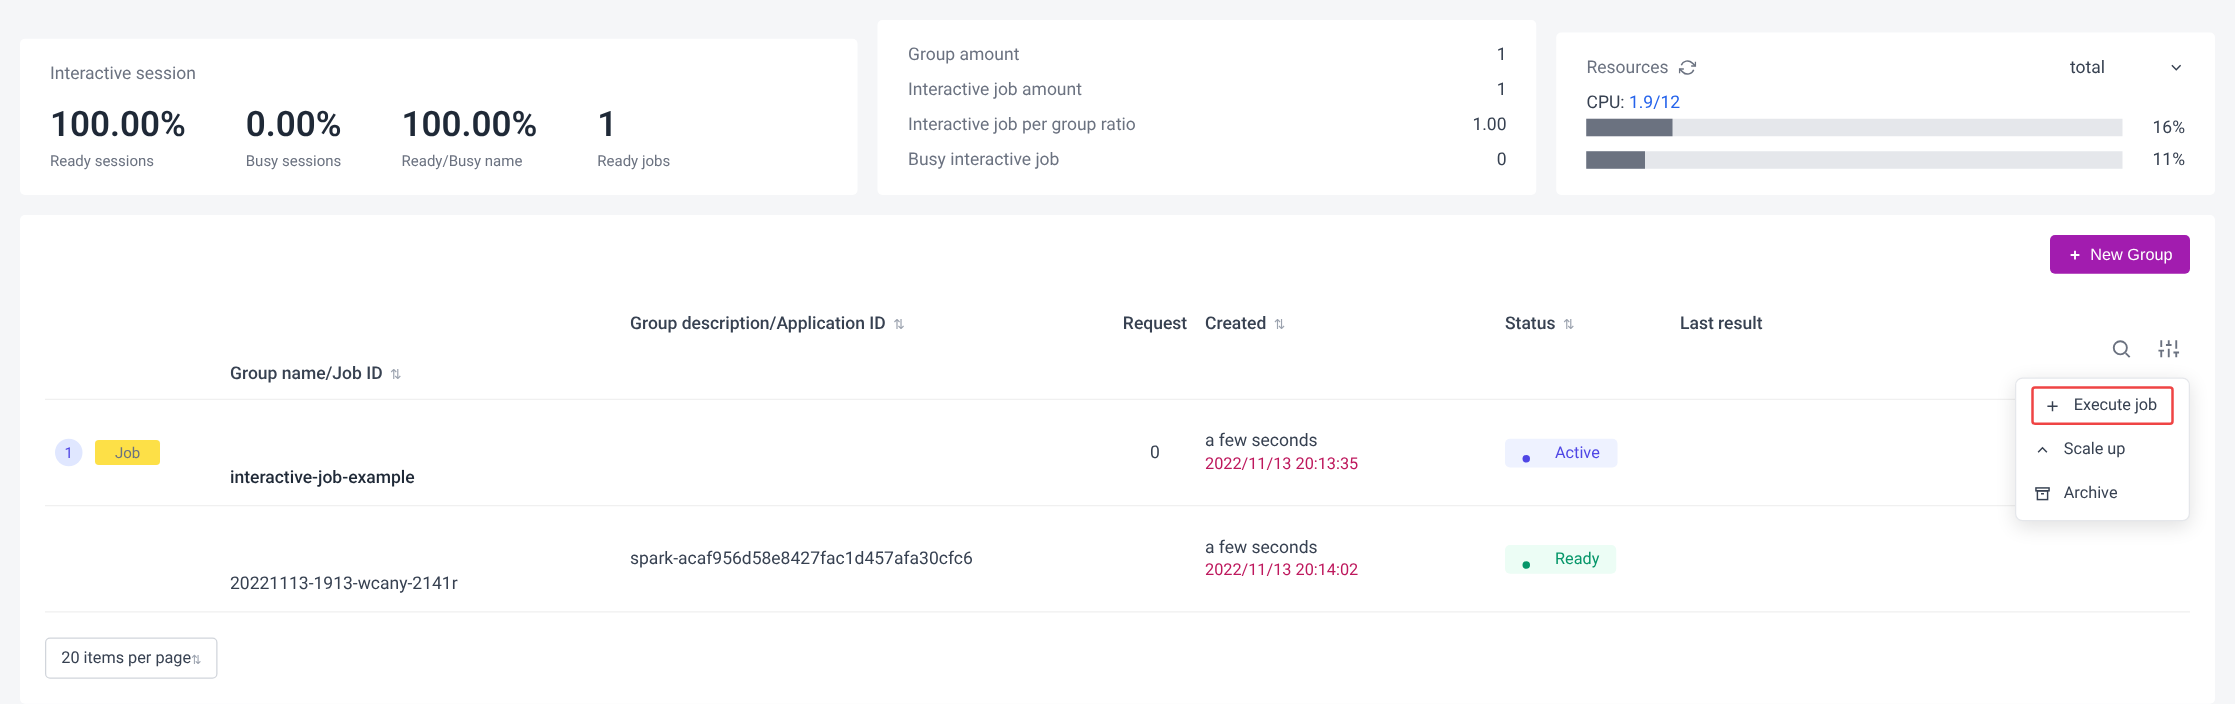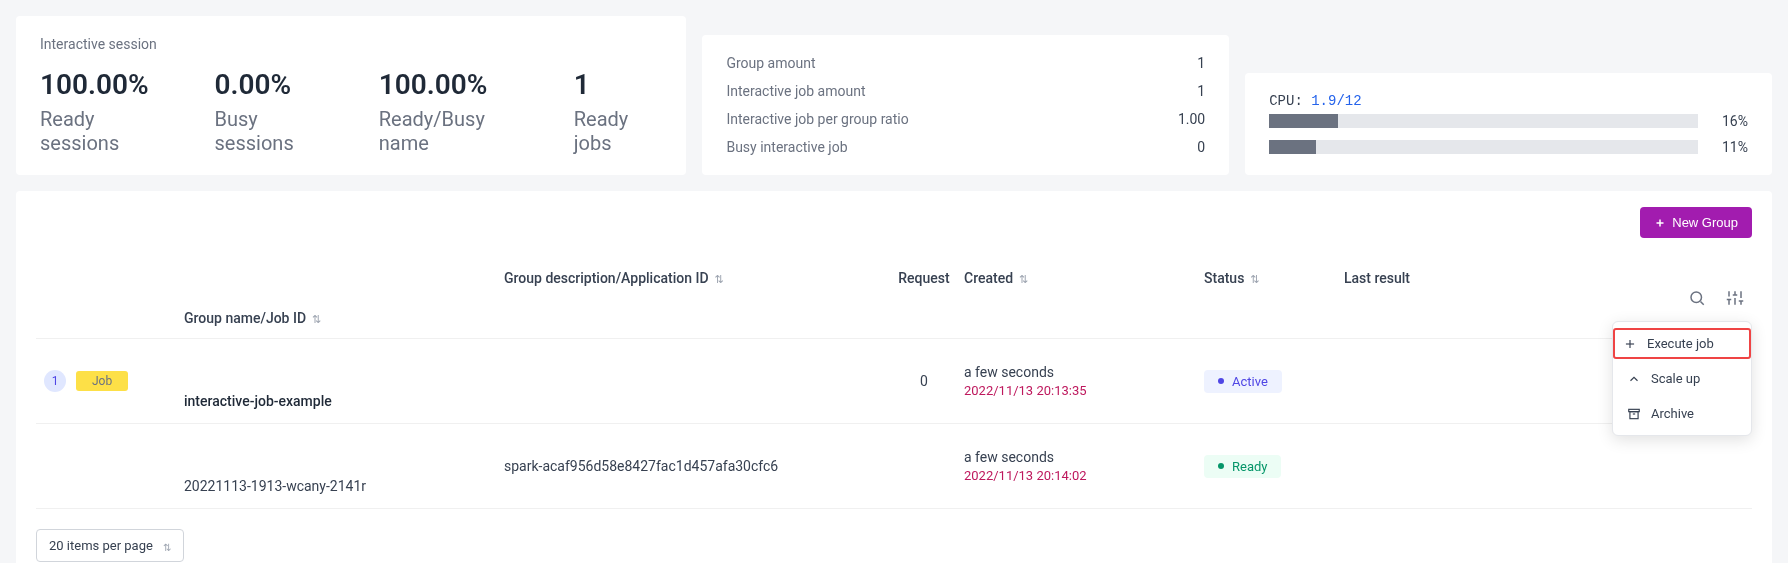--- a/index.html
+++ b/index.html
@@ -3,29 +3,29 @@
 <meta charset="utf-8">
 <style>
 * { box-sizing: border-box; margin: 0; padding: 0; }
 body { font-family: -apple-system, BlinkMacSystemFont, "Segoe UI", Roboto, sans-serif; background: #f5f6f8; color: #333; font-size: 14px; width: 1788px; }
 .top-row { display: flex; gap: 16px; padding: 16px; align-items: flex-end; }
 .card { background: #fff; border-radius: 4px; padding: 20px 24px; flex: 1; }
 .card-title { color: #6b7280; font-size: 14px; margin-bottom: 16px; }
 .stats-row { display: flex; gap: 48px; }
 .stat-block { display: flex; flex-direction: column; }
 .stat-value { font-size: 28px; font-weight: 600; color: #1f2937; margin-bottom: 6px; }
-.stat-label { color: #6b7280; font-size: 20px; }
+.stat-label { color: #6b7280; font-size: 12px; }
 .kv-list { display: flex; flex-direction: column; gap: 12px; }
 .kv-row { display: flex; justify-content: space-between; align-items: center; }
 .kv-key { color: #6b7280; }
 .kv-val { color: #374151; }
 .res-header { display: flex; justify-content: space-between; align-items: center; margin-bottom: 12px; }
 .res-title { display: flex; align-items: center; gap: 8px; color: #6b7280; }
 .res-select { display: flex; align-items: center; gap: 50px; color: #374151; cursor: pointer; font-size: 14px; }
-.res-label { color: #374151; margin-bottom: 4px; font-family: Liberation Mono, monospace; }
+.res-label { color: #374151; margin-bottom: 4px; }
 .res-link { color: #2563eb; }
 .res-bar-row { display: flex; align-items: center; gap: 12px; }
 .res-bar { flex: 1; height: 14px; background: #e5e7eb; position: relative; }
 .res-bar-fill { height: 100%; background: #6b7280; }
 .res-pct { color: #374151; min-width: 38px; text-align: right; }
 
 .main-card { background: #fff; margin: 0 16px 16px 16px; border-radius: 4px; padding: 16px 20px 20px 20px; position: relative; }
 .toolbar { display: flex; justify-content: flex-end; margin-bottom: 20px; }
 .btn-primary { background: #a21caf; color: #fff; border: none; border-radius: 4px; padding: 8px 14px; font-size: 13px; cursor: pointer; display: flex; align-items: center; gap: 6px; }
 .tbl { width: 100%; }
@@ -38,33 +38,33 @@
 .col-created { width: 240px; }
 .col-status { width: 140px; }
 .col-result { flex: 1; }
 .col-actions { width: 140px; display: flex; gap: 20px; justify-content: flex-end; align-items: center; }
 .sort-icon { margin-left: 6px; color: #9ca3af; font-size: 11px; }
 .badge-num { width: 22px; height: 22px; border-radius: 50%; background: #e0e7ff; color: #4f46e5; display: flex; align-items: center; justify-content: center; font-size: 12px; }
 .badge-job { background: #fde047; color: #6b7280; padding: 3px 16px; border-radius: 3px; font-size: 12px; }
 .row-title { color: #1f2937; font-weight: 500; }
 .row-sub { color: #be185d; font-size: 13px; margin-top: 3px; }
 .row-text { color: #374151; }
-.status-pill { display: inline-flex; align-items: center; gap: 8px; padding: 4px 14px; border-radius: 4px; font-size: 13px; }
+.status-pill { display: inline-flex; align-items: flex-end; gap: 20px; padding: 4px 14px; border-radius: 4px; font-size: 13px; }
 .status-active { background: #eef2ff; color: #4f46e5; }
 .status-ready { background: #ecfdf5; color: #059669; }
 .status-dot { width: 6px; height: 6px; border-radius: 50%; }
 .status-active .status-dot { background: #4f46e5; }
 .status-ready .status-dot { background: #059669; }
 .icon-btn { color: #6b7280; cursor: pointer; display: flex; align-items: center; }
 .pager { margin-top: 20px; }
-.pager-select { border: 1px solid #d1d5db; background: #fff; padding: 8px 12px; border-radius: 4px; color: #374151; font-size: 13px; cursor: pointer; display: inline-flex; align-items: flex-end; gap: 10px; }
+.pager-select { border: 1px solid #d1d5db; background: #fff; padding: 8px 12px; border-radius: 4px; color: #374151; font-size: 13px; cursor: pointer; display: inline-flex; align-items: flex-end; }
 
 .dropdown { position: absolute; right: 20px; top: 130px; background: #fff; border: 1px solid #e5e7eb; border-radius: 6px; box-shadow: 0 4px 16px rgba(0,0,0,0.12); width: 140px; padding: 4px 0; z-index: 10; }
 .dropdown-item { display: flex; align-items: center; gap: 10px; padding: 10px 14px; font-size: 13px; color: #374151; cursor: pointer; }
-.dropdown-item.highlight { outline: 2px solid #ef4444; outline-offset: -2px; border-radius: 3px; margin: 2px 0; padding: 8px 10px;}
+.dropdown-item.highlight { outline: 2px solid #ef4444; outline-offset: -2px; border-radius: 3px; margin: 2px 12px; padding: 8px 10px;}
 svg { display: block; }
 </style>
 </head>
 <body>
 
 <div class="top-row">
 
   <div class="card" style="flex:1.3">
     <div class="card-title">Interactive session</div>
     <div class="stats-row">
@@ -102,20 +102,39 @@
         <span class="kv-val">1.00</span>
       </div>
       <div class="kv-row">
         <span class="kv-key">Busy interactive job</span>
         <span class="kv-val">0</span>
       </div>
     </div>
   </div>
 
   <div class="card">
+    <div class="res-header">
+      <div class="res-title">
+        <span>Resources</span>
+        <span class="icon-btn">
+          <svg width="14" height="14" viewBox="0 0 24 24" fill="none" stroke="currentColor" stroke-width="2">
+              <path d="M23 4v6h-6M1 20v-6h6"></path>
+              <path d="M3.51 9a9 9 0 0114.85-3.36L23 10M1 14l4.64 4.36A9 9 0 0020.49 15"></path>
+            </svg>
+        </span>
+      </div>
+      <div class="res-select">
+        <span>total</span>
+        <span>
+          <svg width="14" height="14" viewBox="0 0 24 24" fill="none" stroke="currentColor" stroke-width="2">
+              <polyline points="6 9 12 15 18 9"></polyline>
+            </svg>
+        </span>
+      </div>
+    </div>
     <div>
       <div class="res-label">
         <span>CPU:</span>
         <span class="res-link">1.9/12</span>
       </div>
       <div class="res-bar-row">
         <div class="res-bar">
             <div class="res-bar-fill" style="width:16%"></div>
           </div>
         <div class="res-pct">16%</div>

